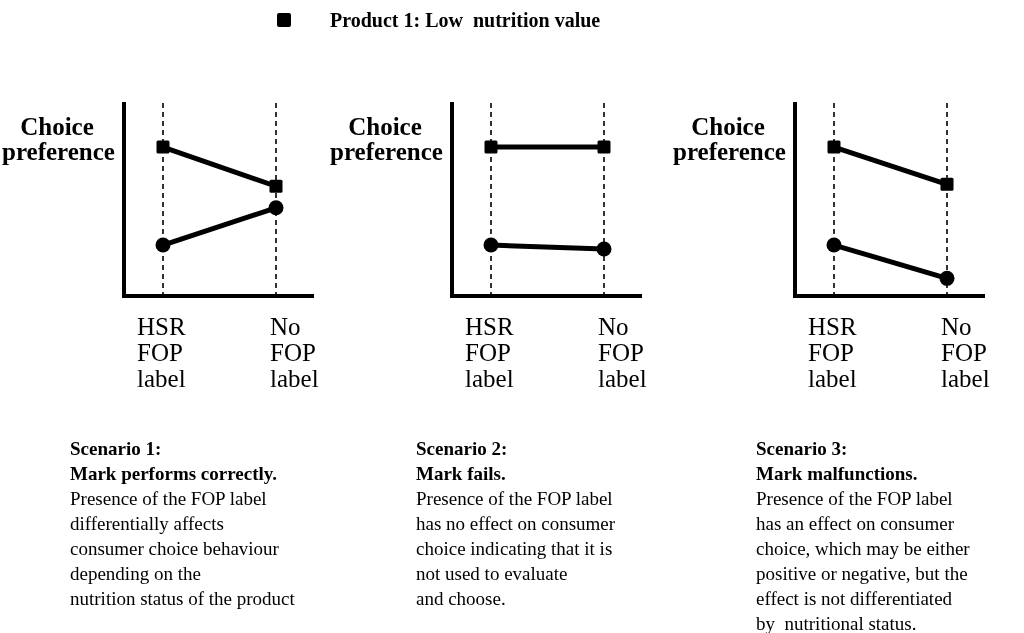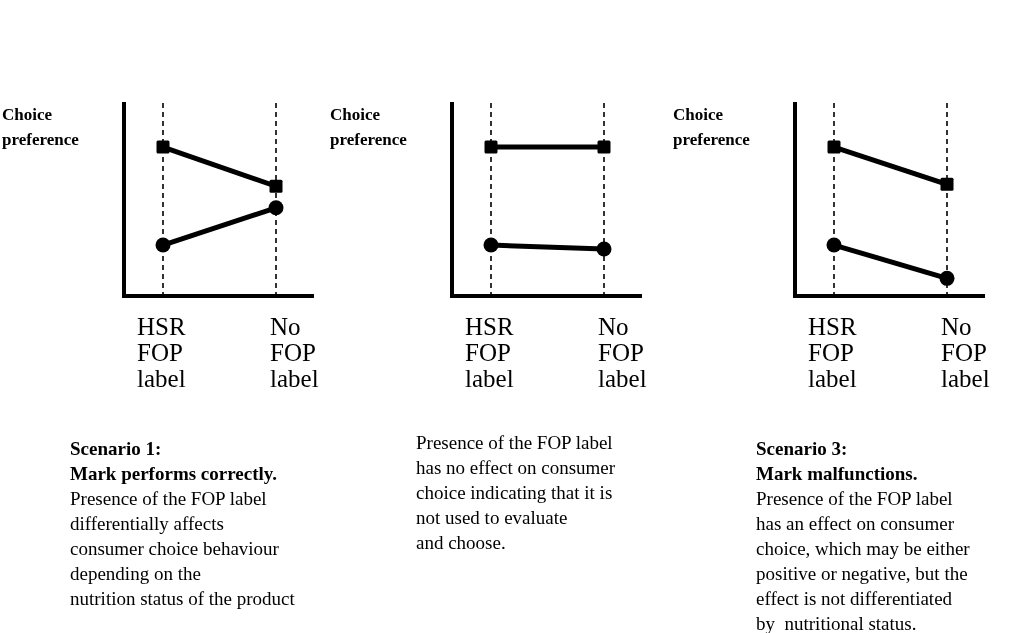--- a/index.html
+++ b/index.html
@@ -10,38 +10,44 @@
   .legend{position:absolute;left:274px;top:8px;}
   .legend-row{display:flex;align-items:center;height:24px;margin-bottom:8px;}
   .mbox{width:20px;display:flex;justify-content:center;align-items:center;}
   .sq{width:14px;height:14px;background:#000;border-radius:2px;}
   .ci{width:17px;height:17px;background:#000;border-radius:50%;}
   .llabel{margin-left:36px;font-weight:bold;font-size:20px;white-space:pre-wrap;}
 
   
   .chart{position:absolute;top:98px;width:210px;height:320px;}
   .c1{left:122px}.c2{left:450px}.c3{left:793px}
-  .ylabel{position:absolute;left:-120px;top:4px;width:110px;text-align:left;
-          font-weight:bold;font-size:17px;line-height:25px;white-space:pre-wrap;}
+  .ylabel{position:absolute;left:-120px;top:16px;width:110px;text-align:center;
+          font-weight:bold;font-size:25px;line-height:25px;white-space:pre-wrap;}
   .plot{position:absolute;left:0;top:0;}
   .tick{position:absolute;top:216px;font-weight:normal;font-size:25px;line-height:26px;white-space:pre-wrap;}
   .t1{left:15px}.t2{left:148px}
 
   
   .scenario{position:absolute;top:430px;width:330px;font-size:19px;line-height:25px;}
   .s1{left:70px}.s2{left:416px}.s3{left:756px}
   .scn-title{font-weight:bold;white-space:pre-wrap;margin-top:6px;}
   .scn-body{white-space:pre-wrap;font-family:Liberation Serif, serif;}
 </style>
 </head>
 <body>
 
 <div class="page">
 
   <div class="legend">
+    <div class="legend-row">
+      <span class="mbox">
+        <span class="sq"></span>
+      </span>
+      <span class="llabel">Product 1: Low  nutrition value</span>
+    </div>
   </div>
 
   <div class="chart c1">
     <div class="ylabel">Choice
 preference</div>
     <svg class="plot" width="210" height="210">
         <line x1="41" y1="5" x2="41" y2="198" stroke="#000000" stroke-width="1.6" stroke-dasharray="5 4"></line>
         <line x1="154" y1="5" x2="154" y2="198" stroke="#000000" stroke-width="1.6" stroke-dasharray="5 4"></line>
         <line x1="2" y1="4" x2="2" y2="198" stroke="#000000" stroke-width="4"></line>
         <line x1="0" y1="198" x2="192" y2="198" stroke="#000000" stroke-width="4"></line>
@@ -109,20 +115,22 @@
   <div class="scenario s1">
     <div class="scn-title">Scenario 1:
 Mark performs correctly.</div>
     <div class="scn-body">Presence of the FOP label
 differentially affects
 consumer choice behaviour
 depending on the
 nutrition status of the product</div>
   </div>
   <div class="scenario s2">
+    <div class="scn-title">Scenario 2:
+Mark fails.</div>
     <div class="scn-body">Presence of the FOP label
 has no effect on consumer
 choice indicating that it is
 not used to evaluate
 and choose.</div>
   </div>
   <div class="scenario s3">
     <div class="scn-title">Scenario 3:
 Mark malfunctions.</div>
     <div class="scn-body">Presence of the FOP label

